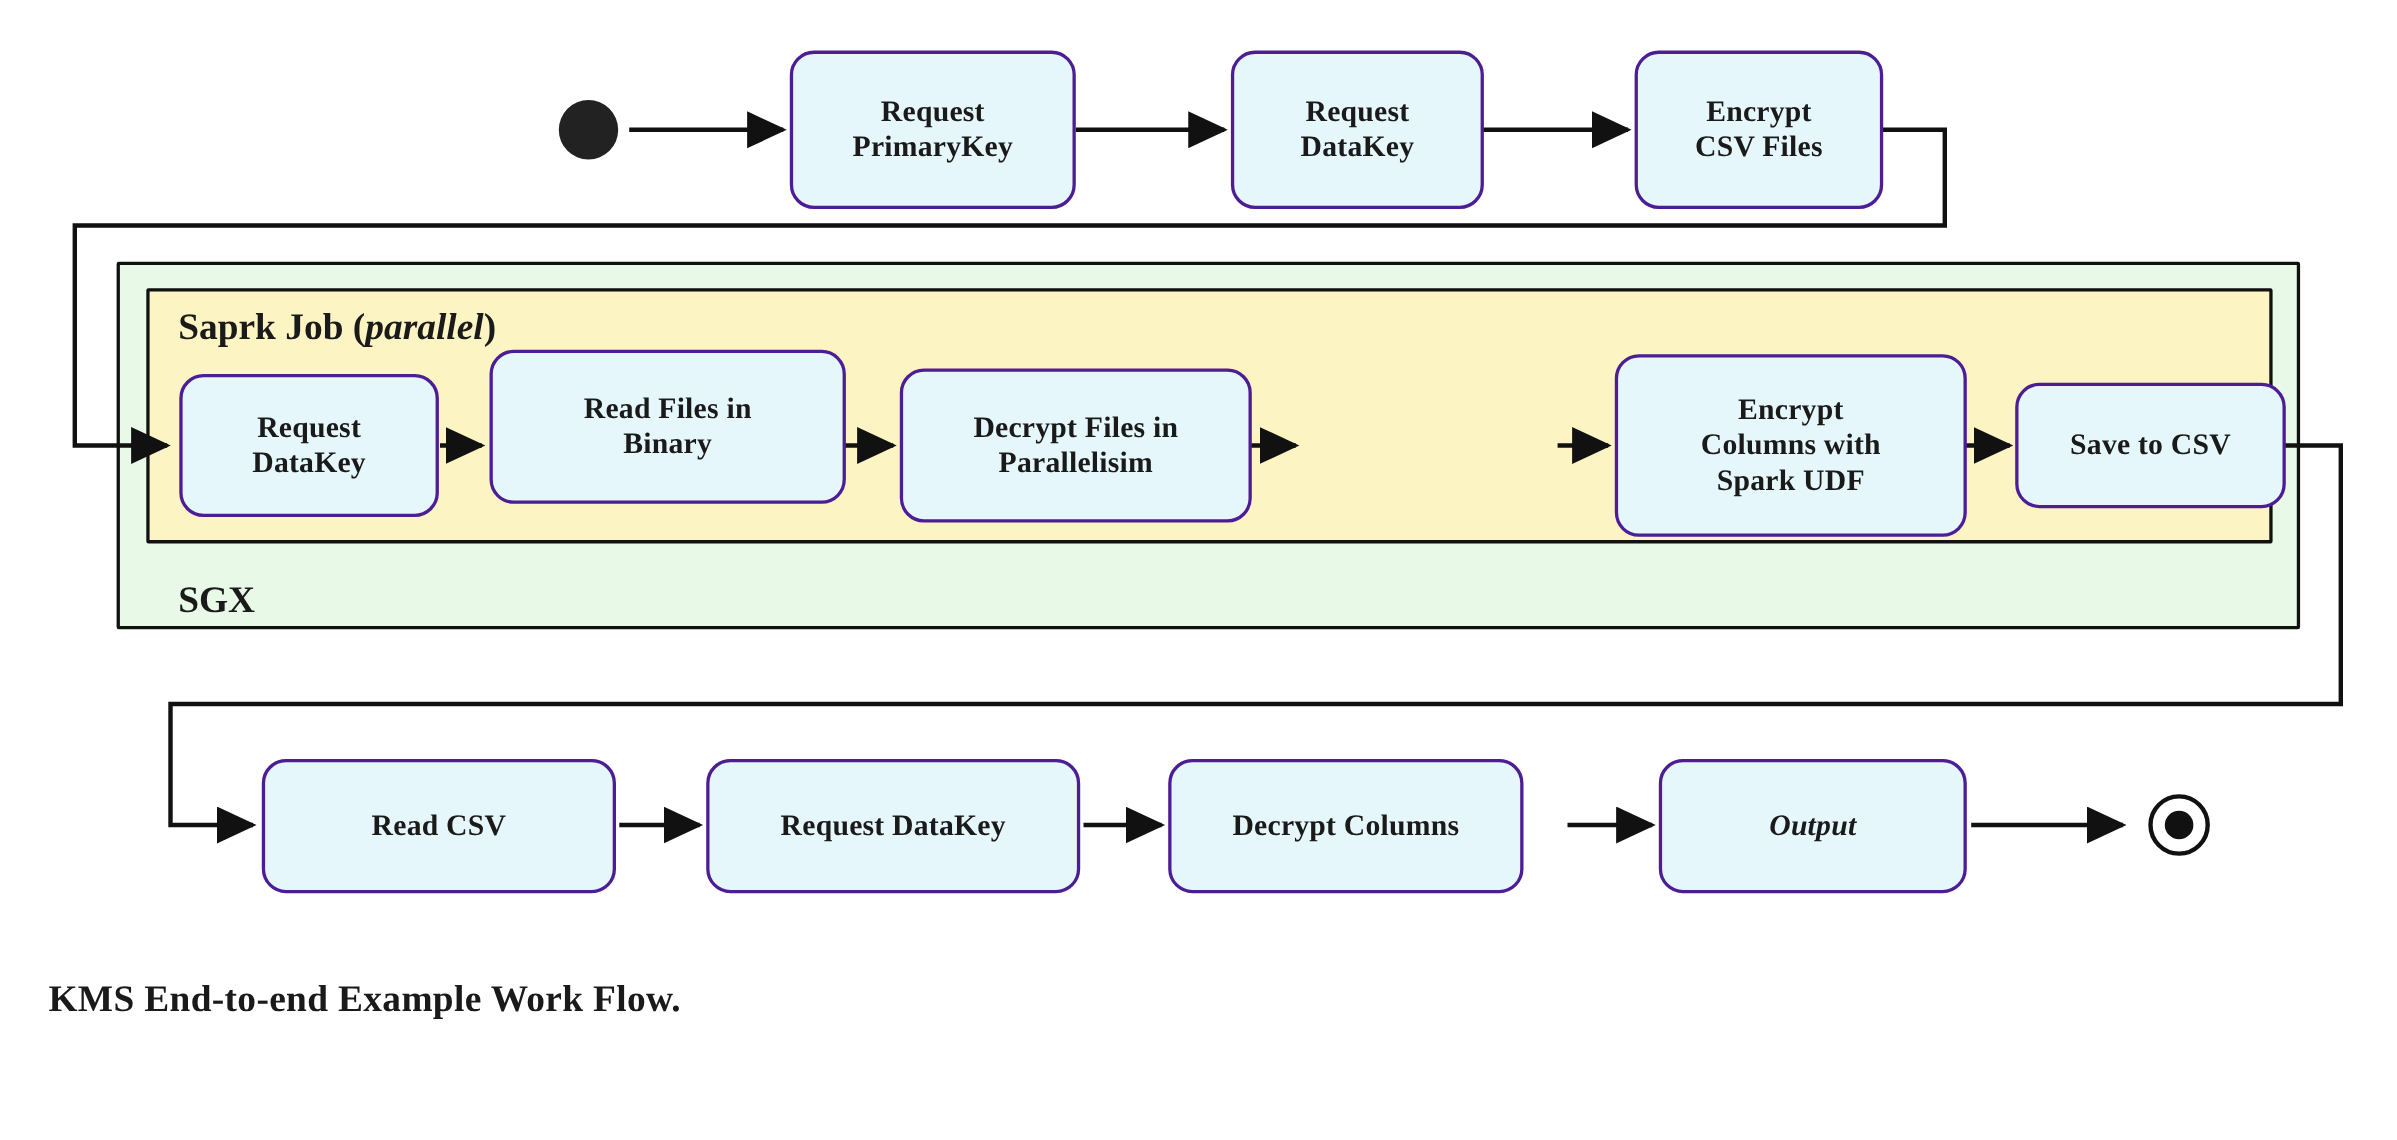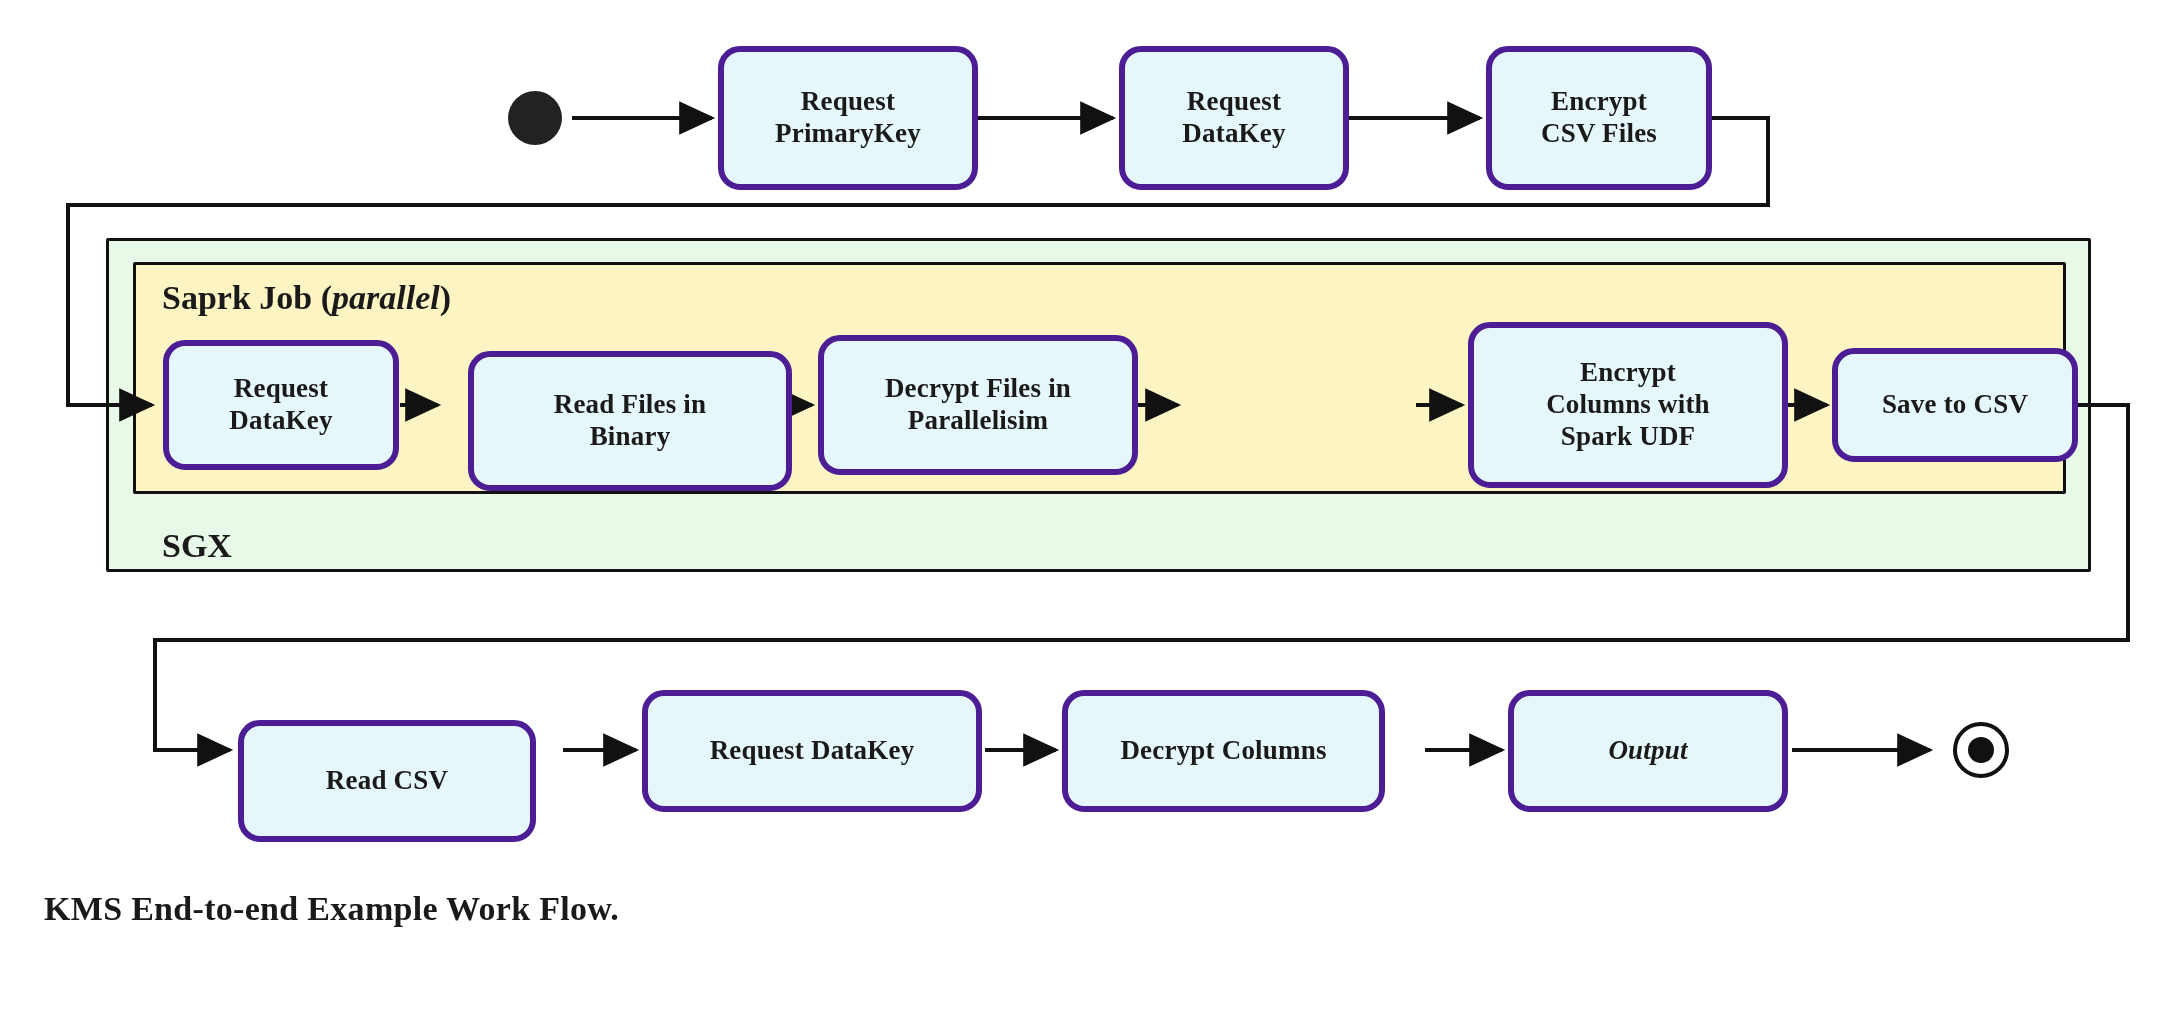--- a/index.html
+++ b/index.html
@@ -23,21 +23,21 @@
     left: 0;
     top: 0;
     width: 2179px;
     height: 1036px;
     pointer-events: none;
   }
   .node {
     position: absolute;
     box-sizing: border-box;
     background: #e6f7fb;
-    border: 6px solid #4c1d95;
+    border: 3px solid #4c1d95;
     border-radius: 22px;
     display: flex;
     align-items: center;
     justify-content: center;
     text-align: center;
     font-weight: bold;
     font-size: 27px;
     line-height: 1.18;
     letter-spacing: .2px;
     padding: 4px 8px;
@@ -156,29 +156,29 @@
 
   <div class="node" style="left:718px; top:46px; width:260px; height:144px;">Request
 PrimaryKey</div>
   <div class="node" style="left:1119px; top:46px; width:230px; height:144px;">Request
 DataKey</div>
   <div class="node" style="left:1486px; top:46px; width:226px; height:144px;">Encrypt
 CSV Files</div>
 
   <div class="node" style="left:163px; top:340px; width:236px; height:130px;">Request
 DataKey</div>
-  <div class="node" style="left:445px; top:351px; width:324px; height:140px;margin-left:23px;">Read Files in
+  <div class="node" style="left:445px; top:318px; width:324px; height:140px;">Read Files in
 Binary</div>
   <div class="node" style="left:818px; top:335px; width:320px; height:140px;">Decrypt Files in
 Parallelisim</div>
   <div class="node" style="left:1468px; top:322px; width:320px; height:166px;">Encrypt
 Columns with
 Spark UDF</div>
   <div class="node" style="left:1832px; top:348px; width:246px; height:114px;">Save to CSV</div>
 
-  <div class="node" style="left:238px; top:690px; width:298px; height:122px;margin-top:30px;">Read CSV</div>
+  <div class="node" style="left:238px; top:690px; width:322px; height:122px;">Read CSV</div>
   <div class="node" style="left:642px; top:690px; width:340px; height:122px;">Request DataKey</div>
   <div class="node" style="left:1062px; top:690px; width:323px; height:122px;">Decrypt Columns</div>
   <div class="node" style="left:1508px; top:690px; width:280px; height:122px;font-style:italic;">Output</div>
 
   <div class="caption" style="left:0; top:890px;">KMS End-to-end Example Work Flow.</div>
 
 </div>
 
 </body></html>

